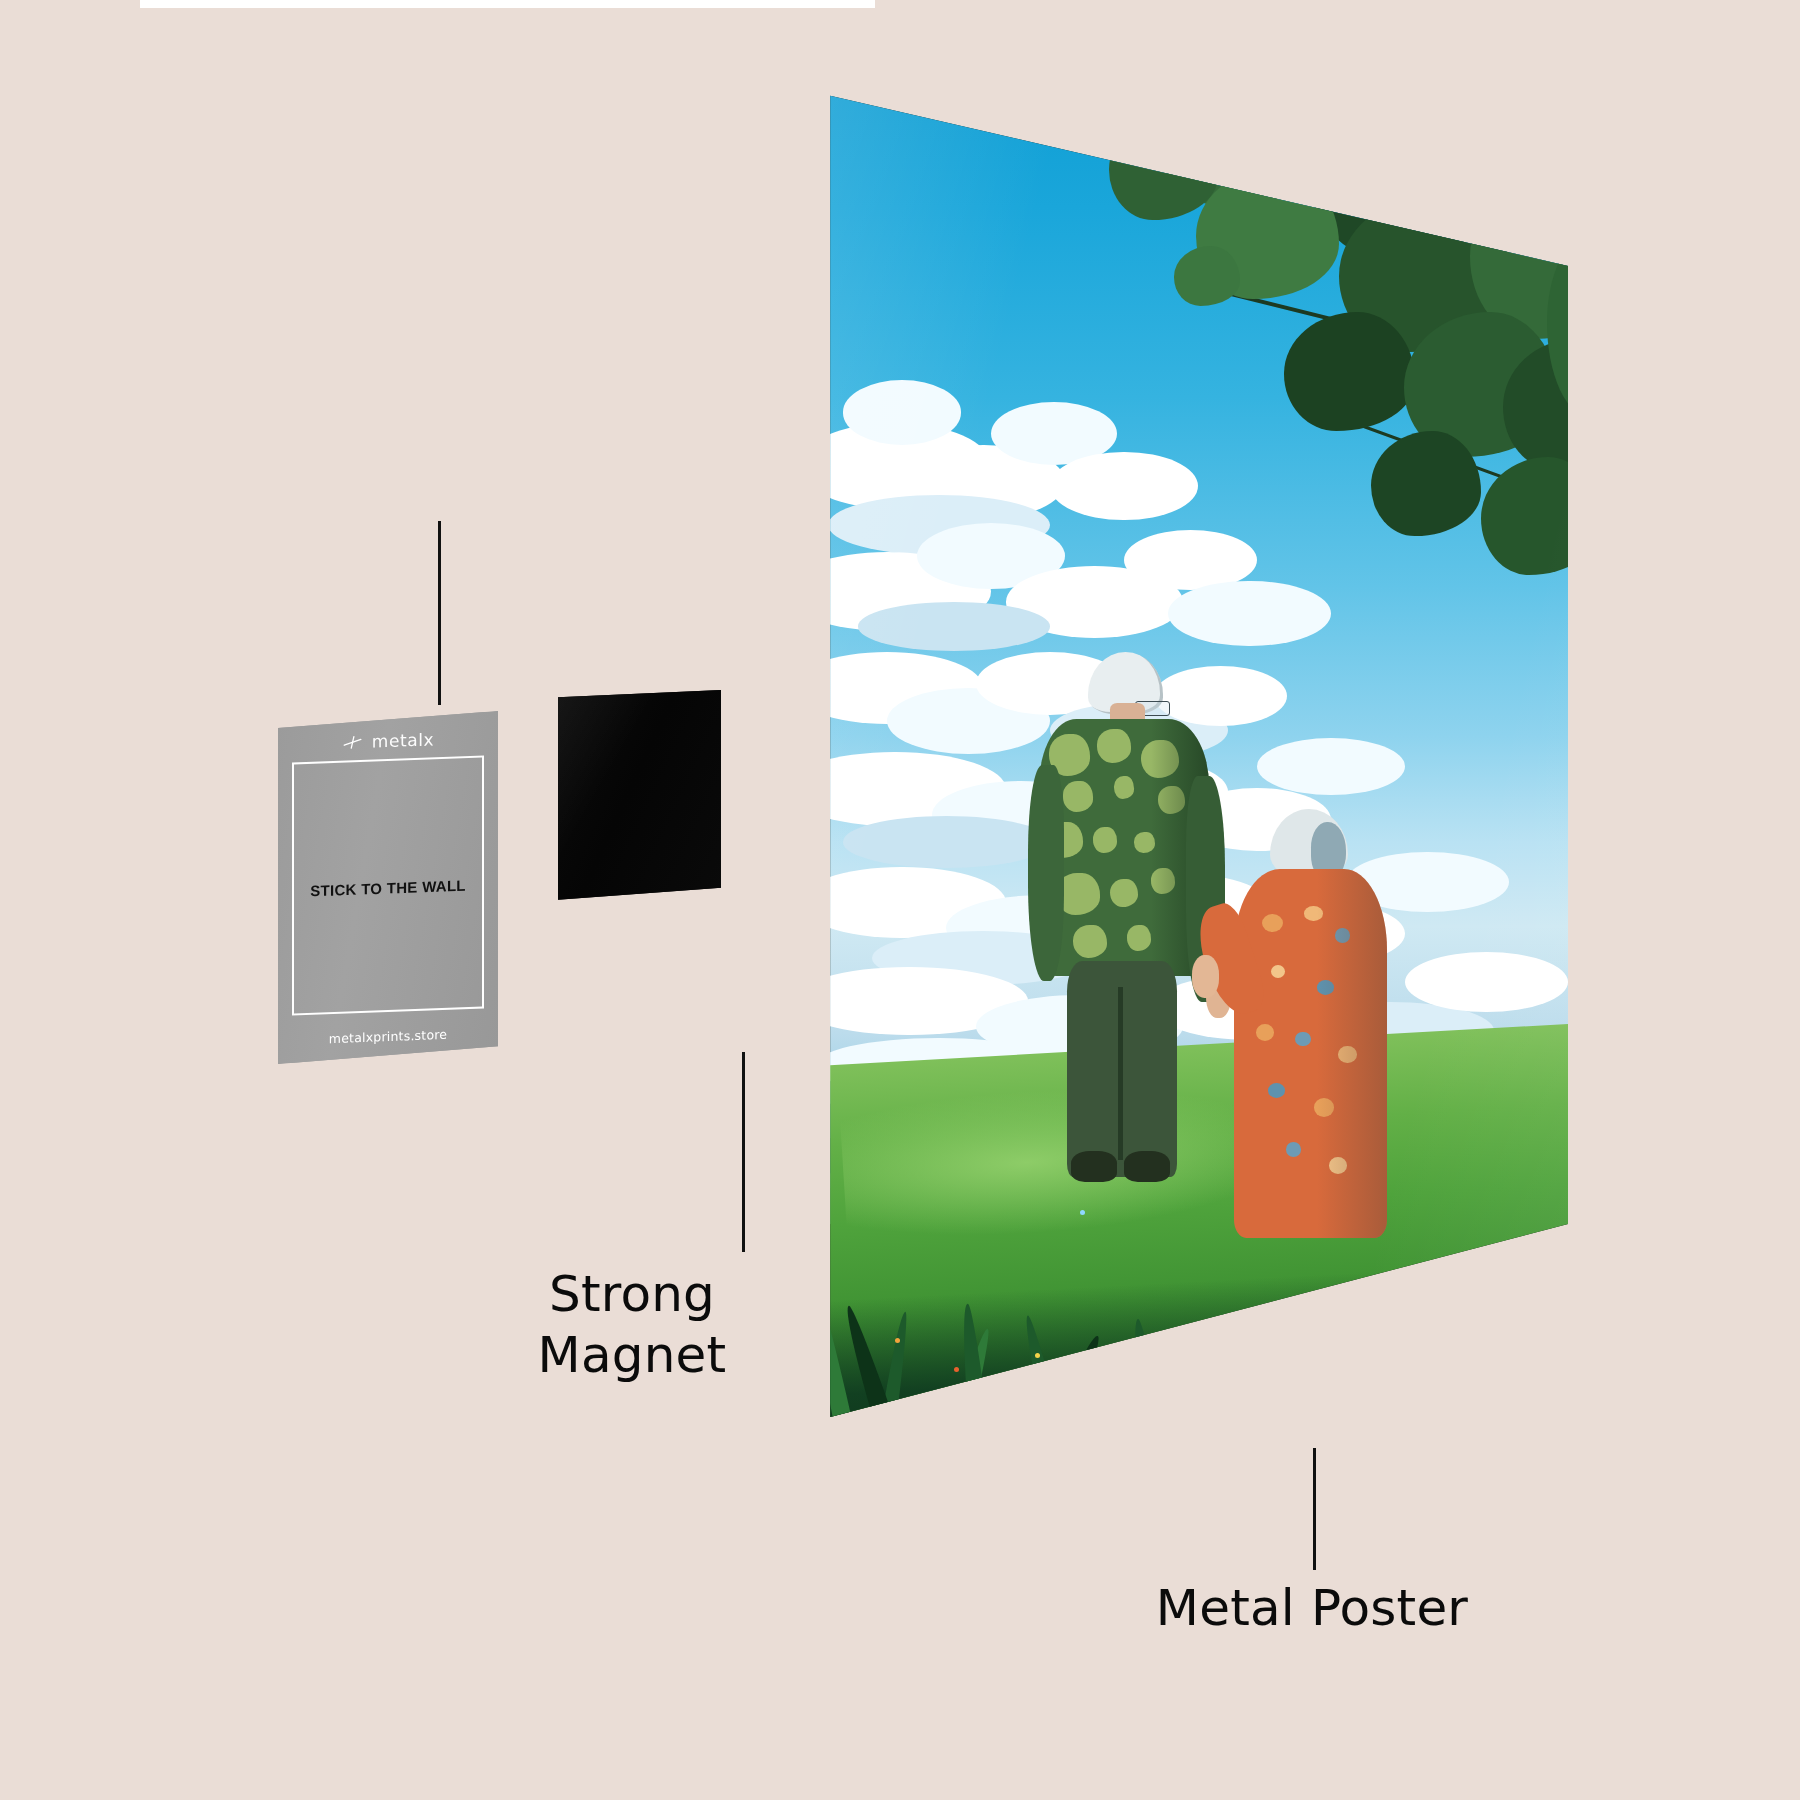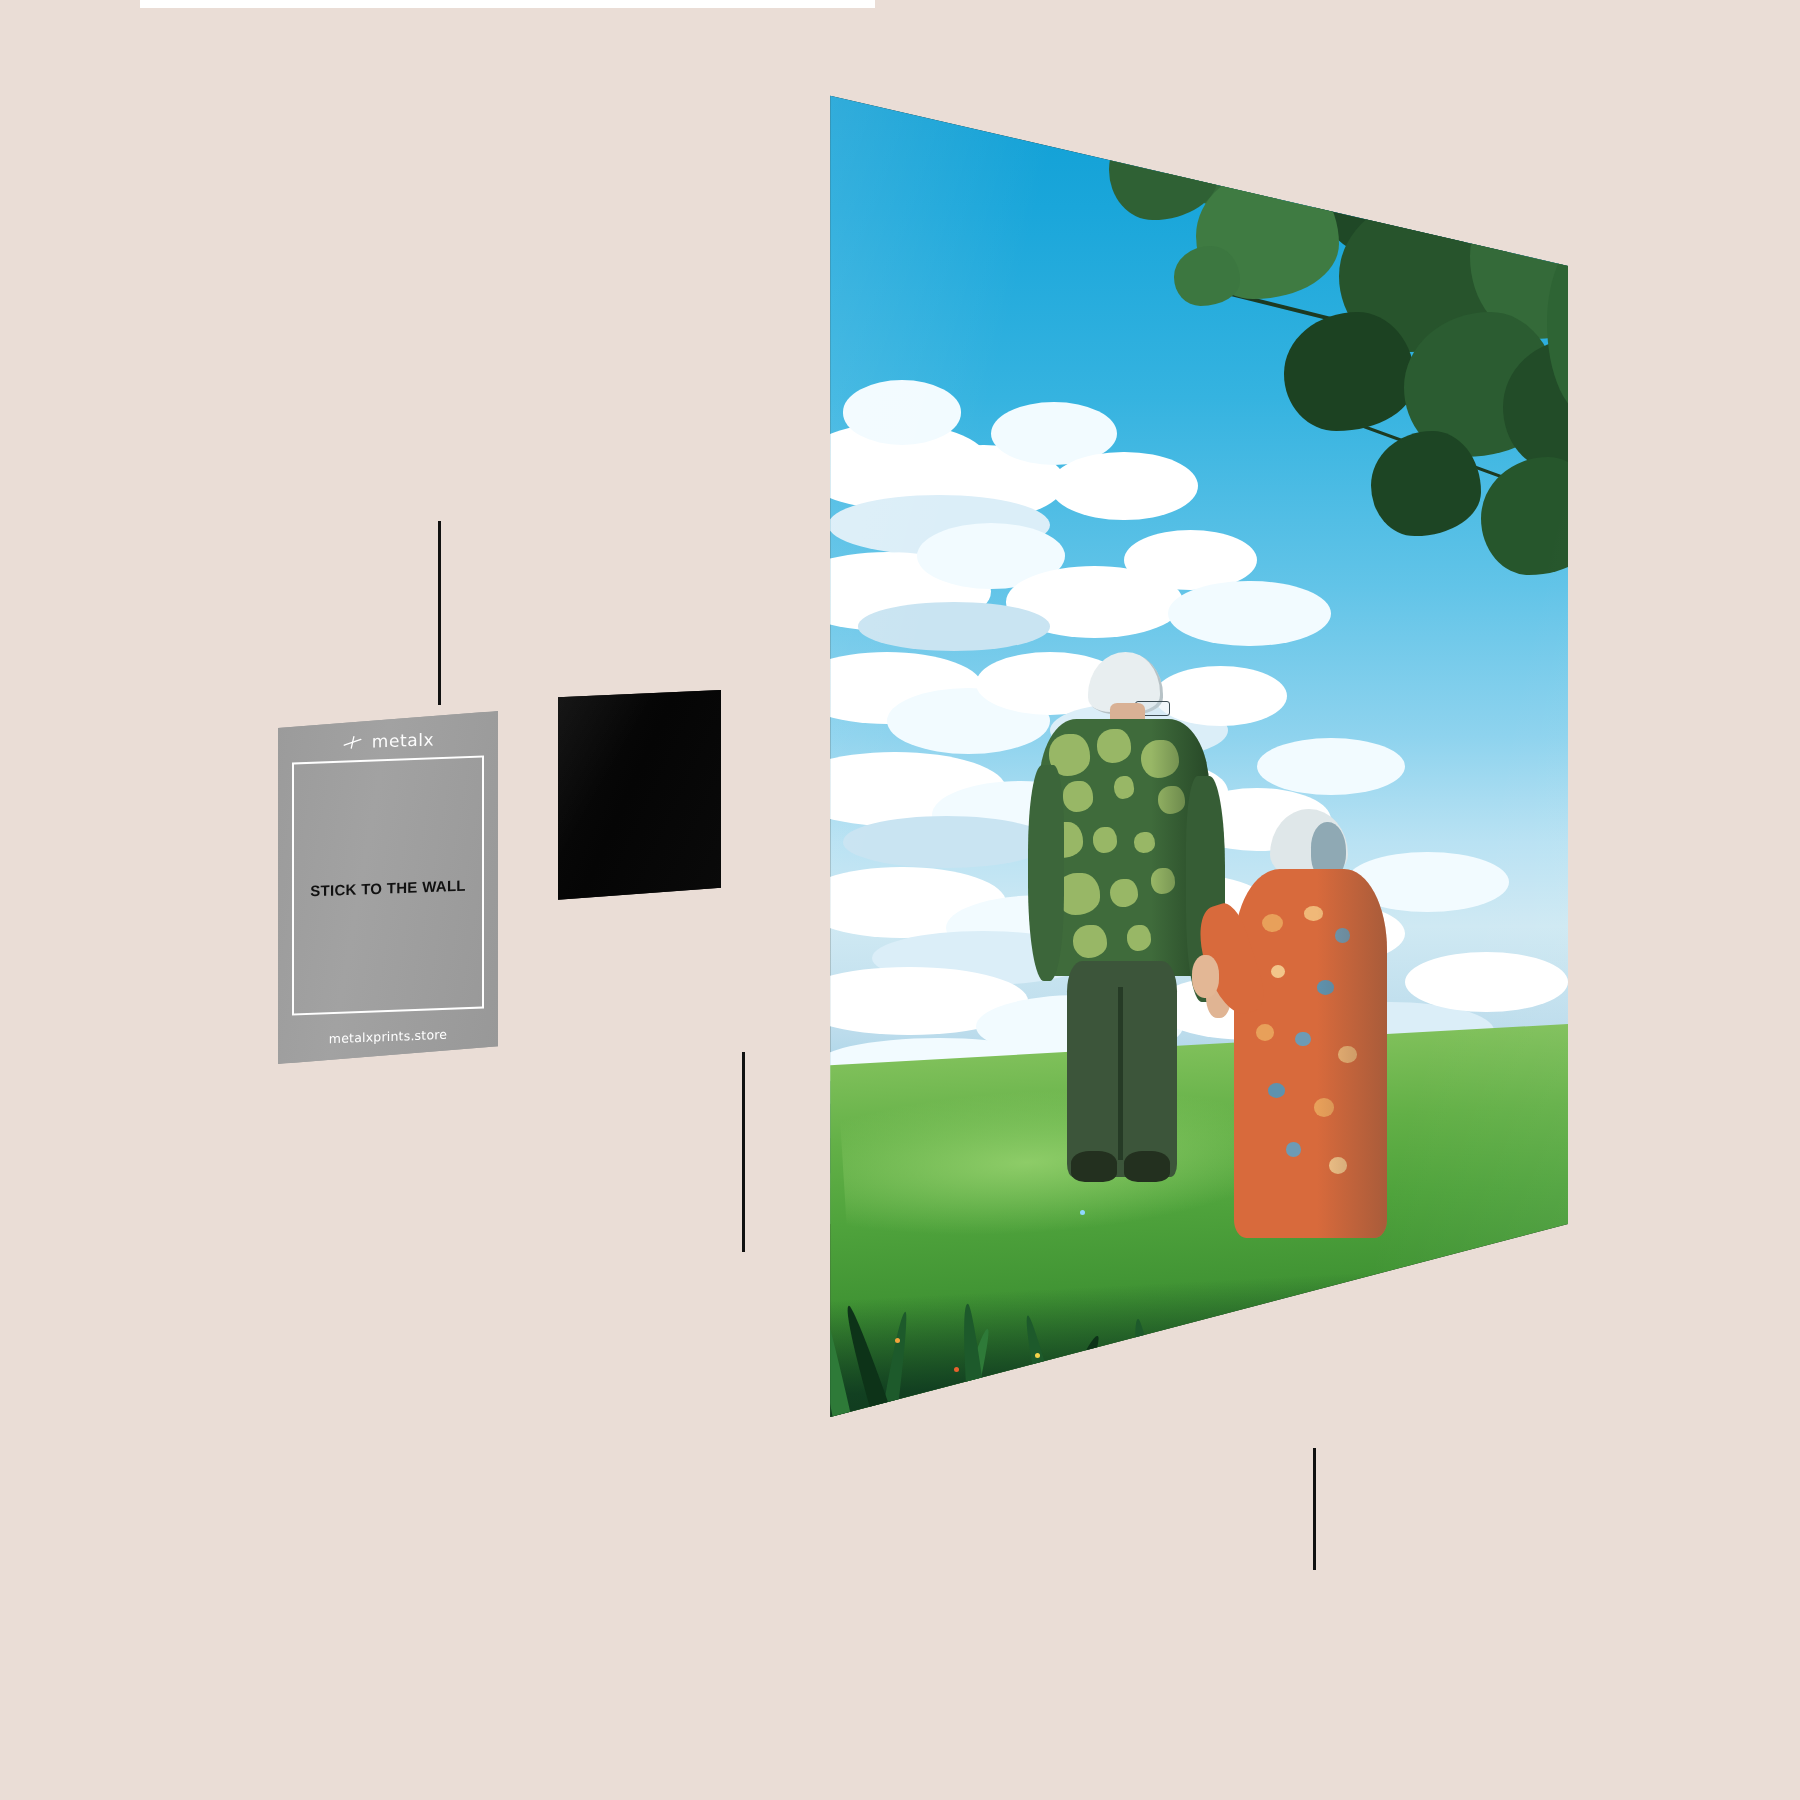--- a/index.html
+++ b/index.html
@@ -615,14 +615,17 @@
 
   <div class="magnet">
     <div class="magnet-face"></div>
     <div class="magnet-gloss"></div>
   </div>
 
   <div class="leader leader-wall"></div>
   <div class="leader leader-magnet"></div>
   <div class="leader leader-poster"></div>
 
+  <div class="label label-magnet">Strong
+Magnet</div>
+  <div class="label label-poster">Metal Poster</div>
 
 </div>
 
 </body></html>

